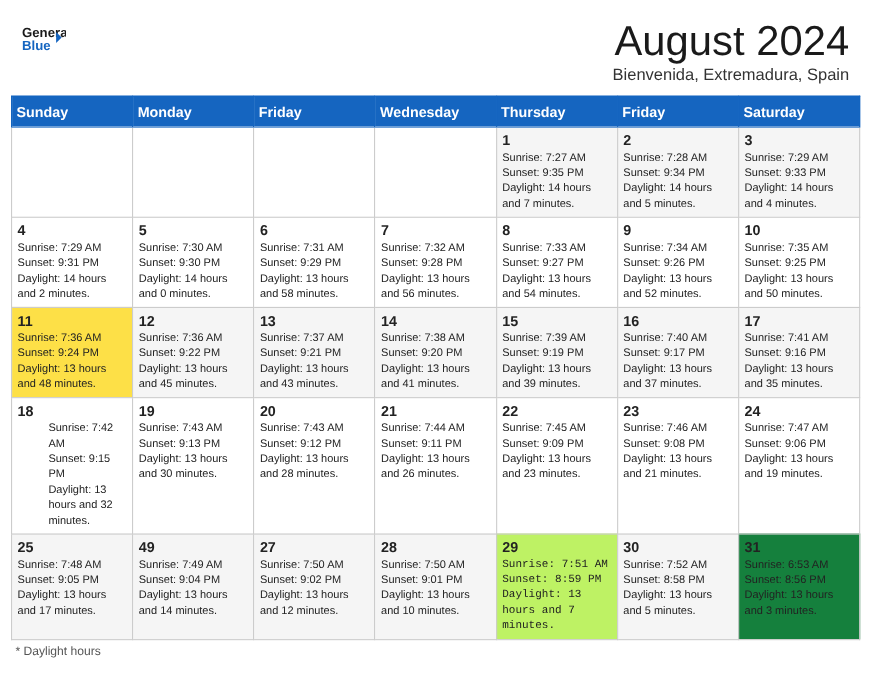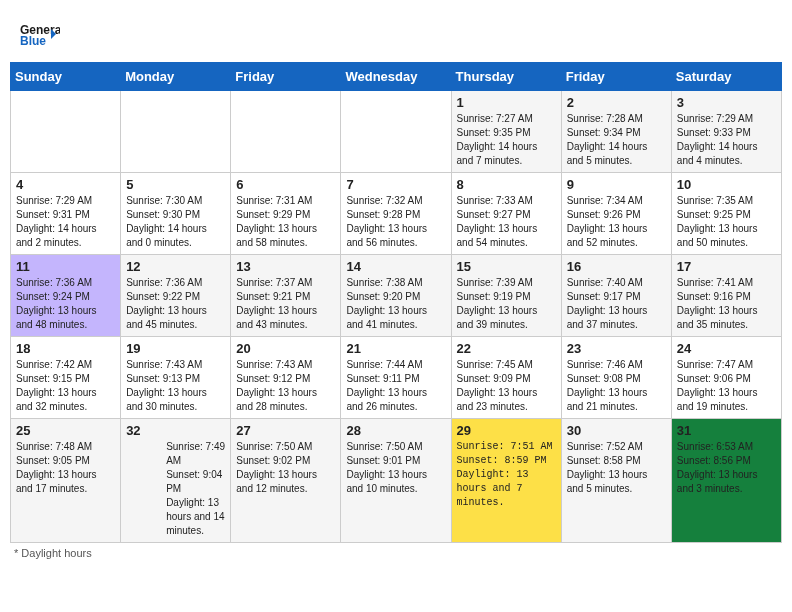--- a/index.html
+++ b/index.html
@@ -94,20 +94,24 @@
 
 <div class="header-area">
   <div class="logo">
     <svg class="logo-svg" viewBox="0 0 80 60">
       <text x="0" y="28" font-size="24" font-weight="bold" fill="#1a1a1a" font-family="Arial">General</text>
       <text x="0" y="50" font-size="24" font-weight="bold" fill="#1565c0" font-family="Arial">Blue</text>
 
       <polygon points="62,18 72,28 62,38" fill="#1565c0"></polygon>
     </svg>
   </div>
+  <div class="title-area">
+    <div class="main-title">August 2024</div>
+    <div class="subtitle">Bienvenida, Extremadura, Spain</div>
+  </div>
 </div>
 
 <table class="calendar-table">
   <thead>
     <tr>
     <th>Sunday</th>
         <th>Monday</th>
         <th>Friday</th>
         <th>Wednesday</th>
         <th>Thursday</th>
@@ -178,21 +182,21 @@
 Daylight: 13 hours and 52 minutes.</div>
         </td>
         <td style="background: rgb(255, 255, 255);">
           <span class="day-number">10</span>
           <div class="day-info" style="white-space: pre-line;">Sunrise: 7:35 AM
 Sunset: 9:25 PM
 Daylight: 13 hours and 50 minutes.</div>
         </td>
       </tr>
       <tr>
-        <td style="background: #c4b5fd;">
+        <td style="background: #fde047;">
           <span class="day-number">11</span>
           <div class="day-info" style="white-space: pre-line;">Sunrise: 7:36 AM
 Sunset: 9:24 PM
 Daylight: 13 hours and 48 minutes.</div>
         </td>
         <td style="background: rgb(245, 245, 245);">
           <span class="day-number">12</span>
           <div class="day-info" style="white-space: pre-line;">Sunrise: 7:36 AM
 Sunset: 9:22 PM
 Daylight: 13 hours and 45 minutes.</div>
@@ -224,21 +228,21 @@
         <td style="background: rgb(245, 245, 245);">
           <span class="day-number">17</span>
           <div class="day-info" style="white-space: pre-line;">Sunrise: 7:41 AM
 Sunset: 9:16 PM
 Daylight: 13 hours and 35 minutes.</div>
         </td>
       </tr>
       <tr>
         <td style="background: rgb(255, 255, 255);">
           <span class="day-number">18</span>
-          <div class="day-info" style="white-space: pre-line;">Sunrise: 7:42 AM
+          <div class="day-info" style="white-space: pre-line; margin-left: 28px;">Sunrise: 7:42 AM
 Sunset: 9:15 PM
 Daylight: 13 hours and 32 minutes.</div>
         </td>
         <td style="background: rgb(255, 255, 255);">
           <span class="day-number">19</span>
           <div class="day-info" style="white-space: pre-line;">Sunrise: 7:43 AM
 Sunset: 9:13 PM
 Daylight: 13 hours and 30 minutes.</div>
         </td>
         <td style="background: rgb(255, 255, 255);">
@@ -273,38 +277,38 @@
         </td>
       </tr>
       <tr>
         <td style="background: rgb(245, 245, 245);">
           <span class="day-number">25</span>
           <div class="day-info" style="white-space: pre-line;">Sunrise: 7:48 AM
 Sunset: 9:05 PM
 Daylight: 13 hours and 17 minutes.</div>
         </td>
         <td style="background: rgb(245, 245, 245);">
-          <span class="day-number">32</span>
-          <div class="day-info" style="white-space: pre-line; margin-left: 40px;">Sunrise: 7:49 AM
+          <span class="day-number">49</span>
+          <div class="day-info" style="white-space: pre-line;">Sunrise: 7:49 AM
 Sunset: 9:04 PM
 Daylight: 13 hours and 14 minutes.</div>
         </td>
         <td style="background: rgb(245, 245, 245);">
           <span class="day-number">27</span>
           <div class="day-info" style="white-space: pre-line;">Sunrise: 7:50 AM
 Sunset: 9:02 PM
 Daylight: 13 hours and 12 minutes.</div>
         </td>
         <td style="background: rgb(245, 245, 245);">
           <span class="day-number">28</span>
           <div class="day-info" style="white-space: pre-line;">Sunrise: 7:50 AM
 Sunset: 9:01 PM
 Daylight: 13 hours and 10 minutes.</div>
         </td>
-        <td style="background: #fde047;">
+        <td style="background: #bef264;">
           <span class="day-number">29</span>
           <div class="day-info" style="white-space: pre-line; font-family: Liberation Mono, monospace;">Sunrise: 7:51 AM
 Sunset: 8:59 PM
 Daylight: 13 hours and 7 minutes.</div>
         </td>
         <td style="background: rgb(245, 245, 245);">
           <span class="day-number">30</span>
           <div class="day-info" style="white-space: pre-line;">Sunrise: 7:52 AM
 Sunset: 8:58 PM
 Daylight: 13 hours and 5 minutes.</div>

